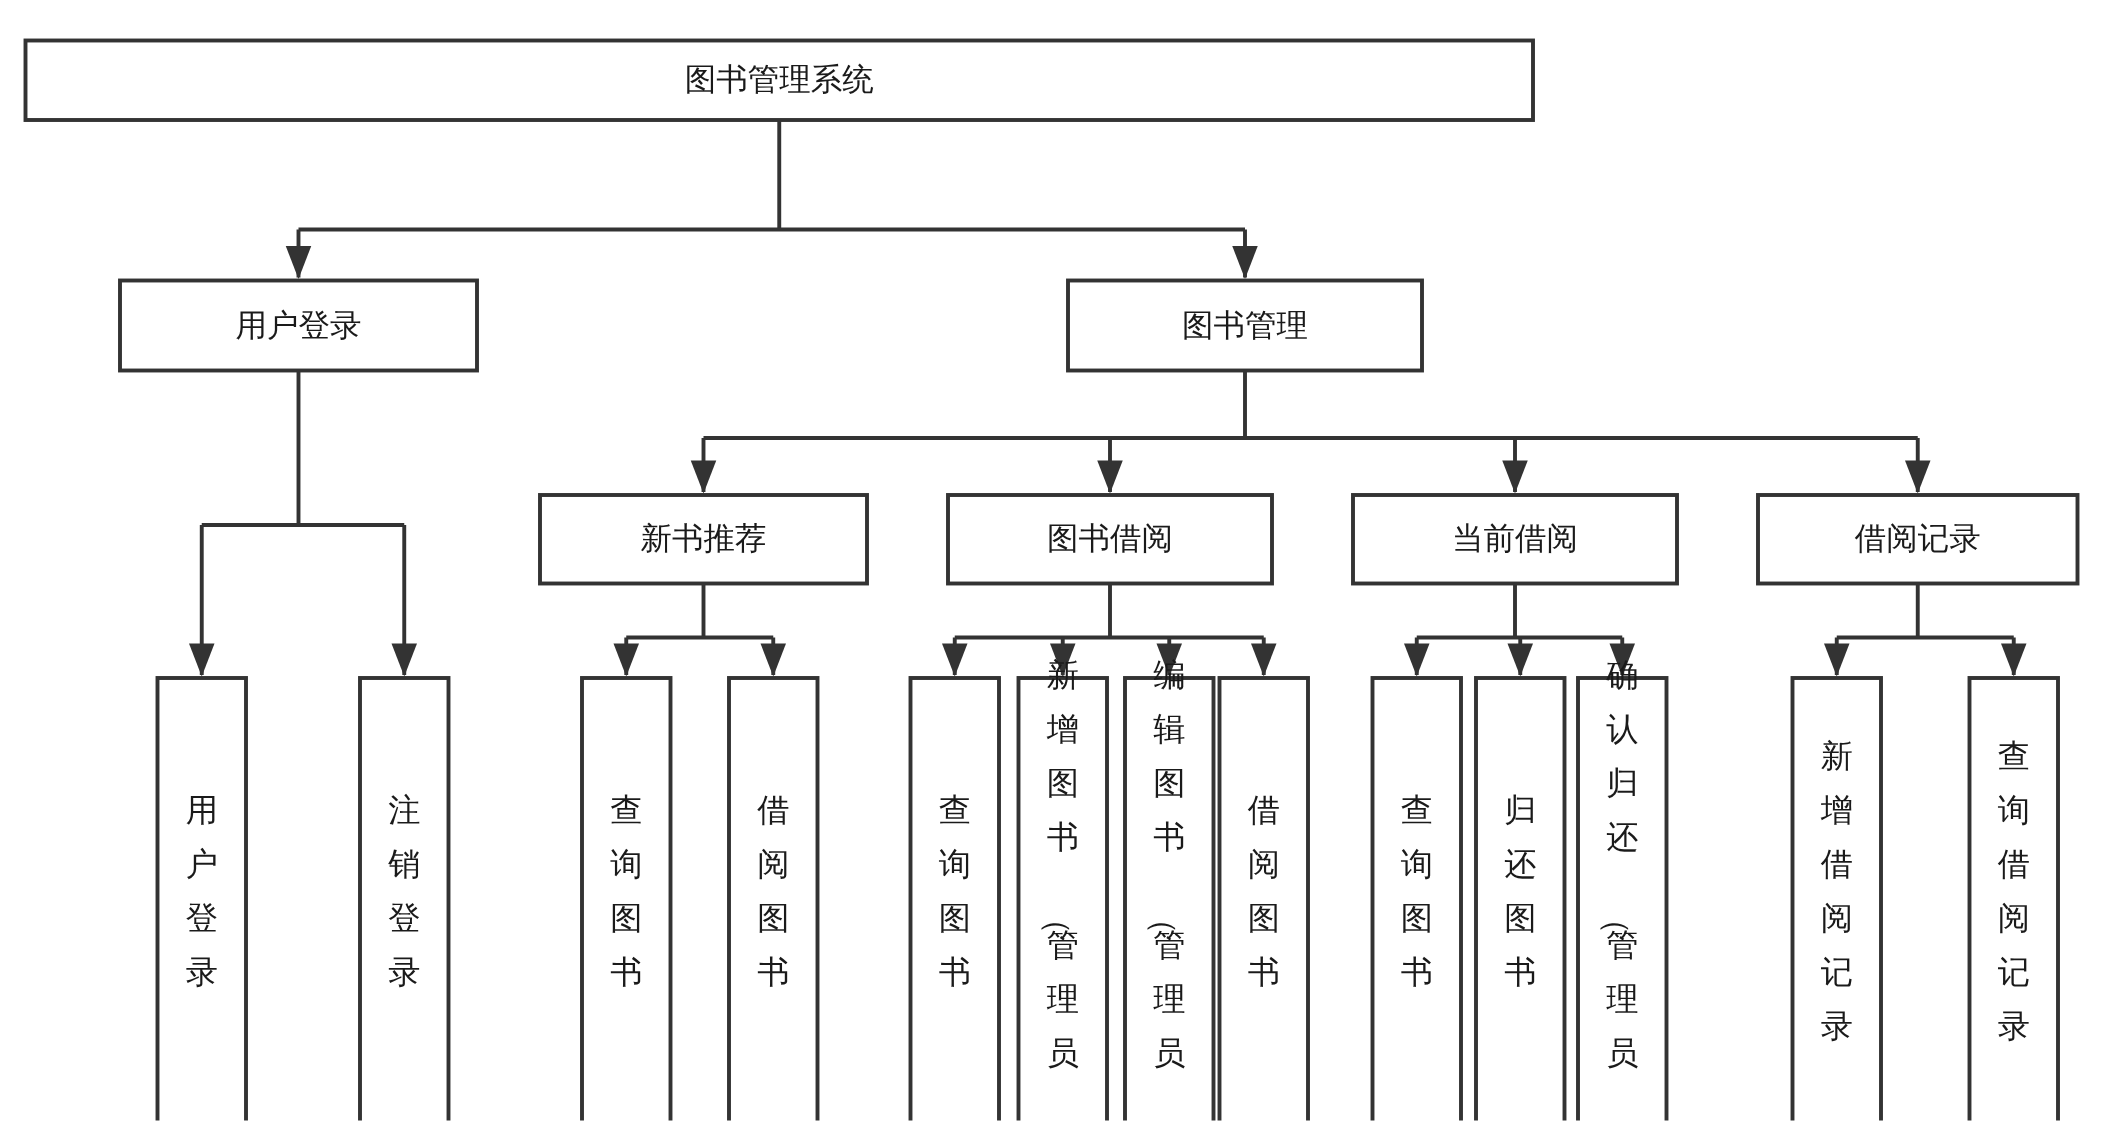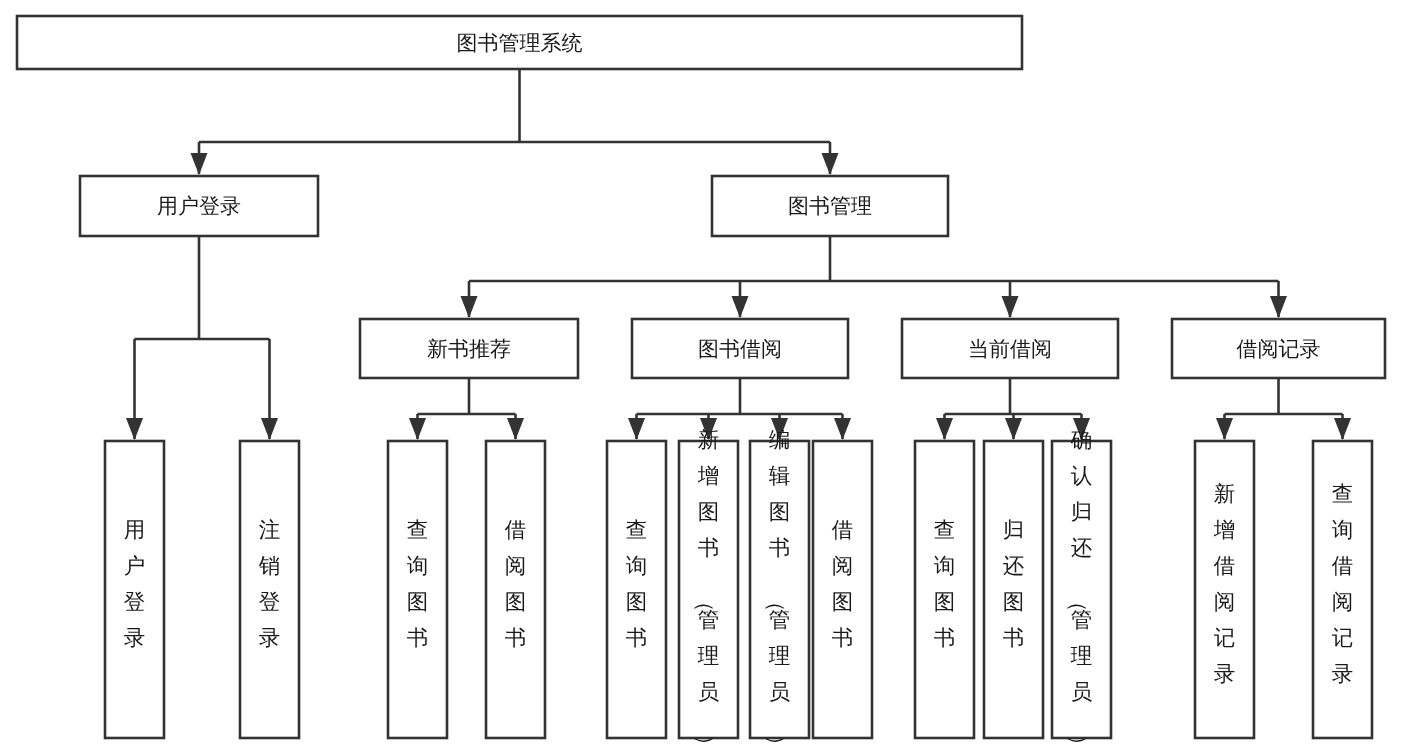--- a/index.html
+++ b/index.html
@@ -10,21 +10,21 @@
   body {
     width: 1405px;
     height: 747px;
     overflow: hidden;
     font-family: "DejaVu Sans", "Liberation Sans", sans-serif;
     position: relative;
   }
   #diagram-root {
     position: absolute;
     left: 0;
-    top: 4px;
+    top: 15px;
     width: 1405px;
     height: 658px;
   }
   svg#flow {
     display: block;
     width: 1405px;
     height: 747px;
   }
   .node-rect {
     fill: #ffffff;

